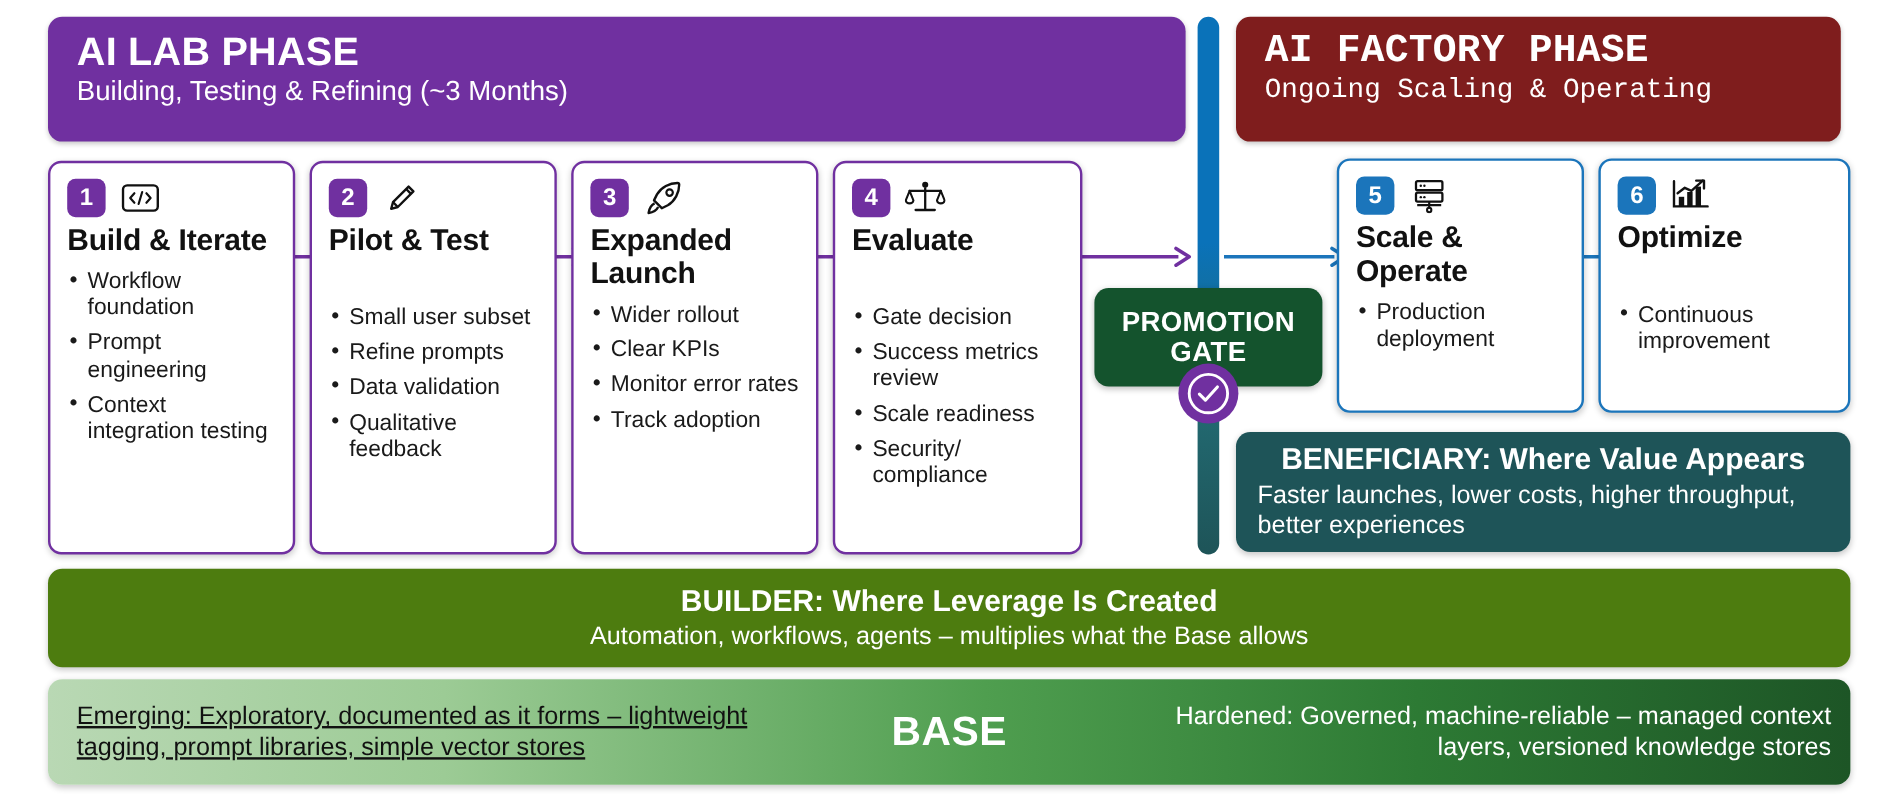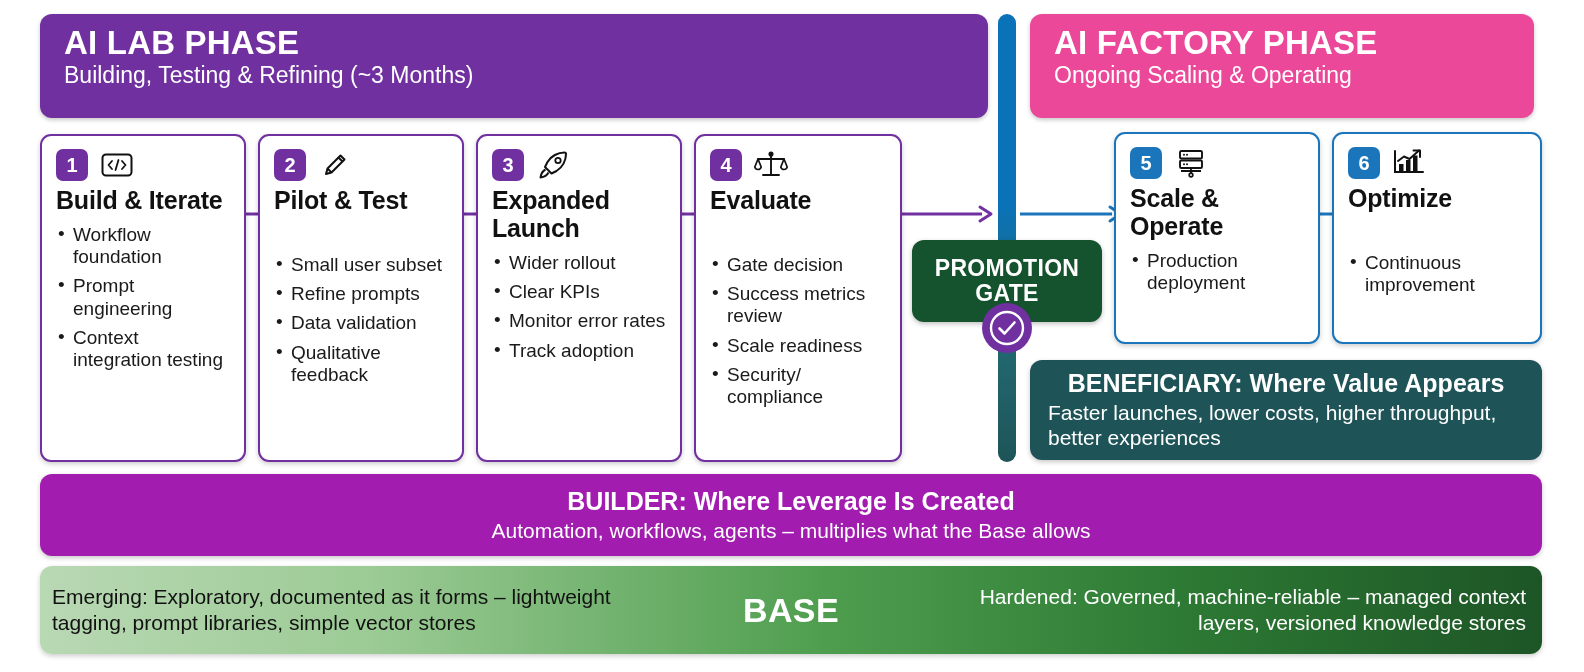--- a/index.html
+++ b/index.html
@@ -7,21 +7,21 @@
 
   .stage{position:absolute;left:0;top:0;width:1584px;height:672px;}
 
   
   .phase-banner{position:absolute;border-radius:12px;box-sizing:border-box;
        padding:12px 24px;color:#fff;box-shadow:0 2px 4px rgba(0,0,0,.22);}
   .phase-banner .ttl{font-size:33px;font-weight:bold;line-height:1.05;letter-spacing:.2px;}
   .phase-banner .sub{font-size:23px;font-weight:normal;line-height:1.2;margin-top:1px;}
 
   #lab-banner{left:40px;top:14px;width:948px;height:104px;background:#7030A0;}
-  #factory-banner{left:1030px;top:14px;width:504px;height:104px;background:#ec4899;}
+  #factory-banner{left:1030px;top:14px;width:504px;height:104px;background:#7f1d1d;font-family:Liberation Mono, monospace;}
 
   
   #divider{position:absolute;left:998px;top:14px;width:18px;height:448px;border-radius:9px;
        background:linear-gradient(180deg,#0A72B9 0%,#0A72B9 42%,#226A72 72%,#1E5458 100%);}
 
   
   .card{position:absolute;box-sizing:border-box;background:#fff;border-radius:11px;
         box-shadow:0 2px 5px rgba(0,0,0,.20);padding:12px 14px 10px 14px;}
   .card.lab{border:2px solid #7030A0;}
   .card.fac{border:2px solid #1B75BB;}
@@ -61,27 +61,27 @@
   #gate-check svg{display:block;}
 
   
   .band{position:absolute;border-radius:12px;box-sizing:border-box;color:#fff;
         box-shadow:0 2px 5px rgba(0,0,0,.22);display:flex;flex-direction:column;
         align-items:center;justify-content:center;text-align:left;}
   .band .bt{font-size:25px;font-weight:bold;line-height:1.15;}
   .band .bs{font-size:21px;line-height:1.2;margin-top:2px;}
 
   #beneficiary{left:1030px;top:360px;width:512px;height:100px;background:#1E5458;padding:6px 18px;}
-  #builder{left:40px;top:474px;width:1502px;height:82px;background:#a21caf;padding:6px 18px;}
+  #builder{left:40px;top:474px;width:1502px;height:82px;background:#4d7c0f;padding:6px 18px;}
 
   
   #base{position:absolute;left:40px;top:566px;width:1502px;height:88px;border-radius:12px;
         background:linear-gradient(90deg,#b9d8b4 0%,#9ccb95 22%,#4f9e4f 52%,#2d7a34 76%,#1d5526 100%);
         box-shadow:0 2px 5px rgba(0,0,0,.20);display:flex;align-items:center;}
-  #base .left{width:620px;padding-left:12px;box-sizing:border-box;font-size:21px;line-height:1.22;color:#111;text-align:left;}
+  #base .left{width:620px;padding-left:24px;box-sizing:border-box;font-size:21px;line-height:1.22;color:#111;text-align:left;text-decoration:underline;}
   #base .mid{flex:1;text-align:center;color:#fff;font-size:34px;font-weight:bold;letter-spacing:.4px;}
   #base .right{width:620px;padding-right:16px;box-sizing:border-box;font-size:21px;line-height:1.22;color:#fff;text-align:right;}
 </style>
 </head>
 <body>
 
 <div class="stage">
 
   <div class="phase-banner" id="lab-banner">
     <div class="ttl">AI LAB PHASE</div>

